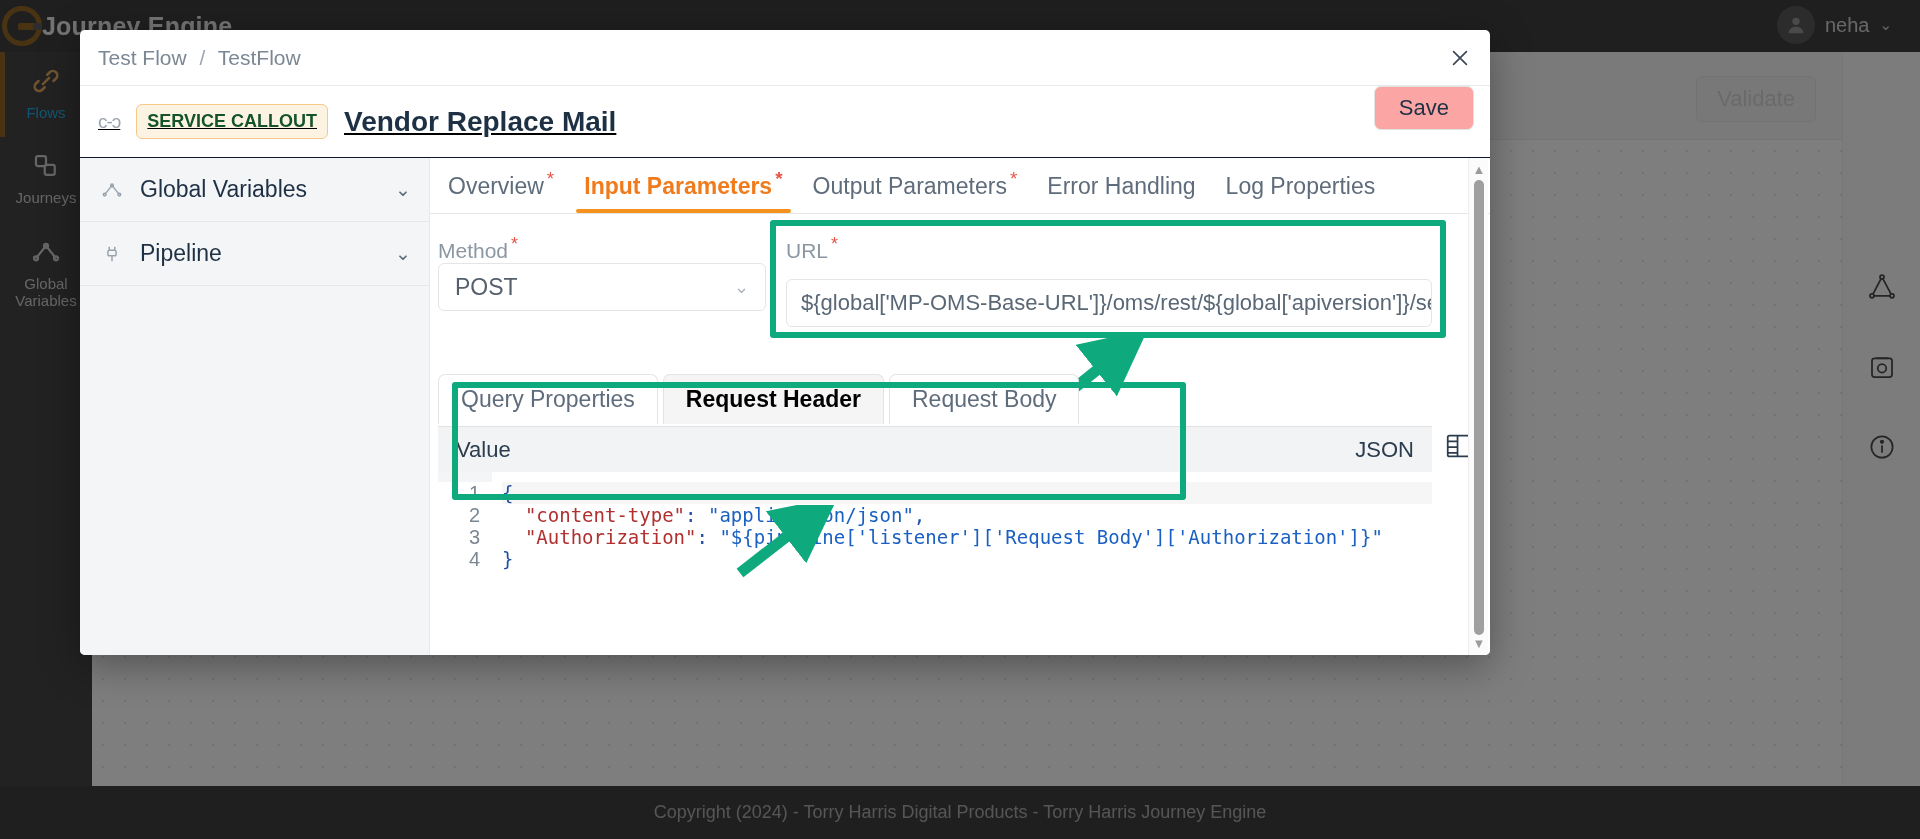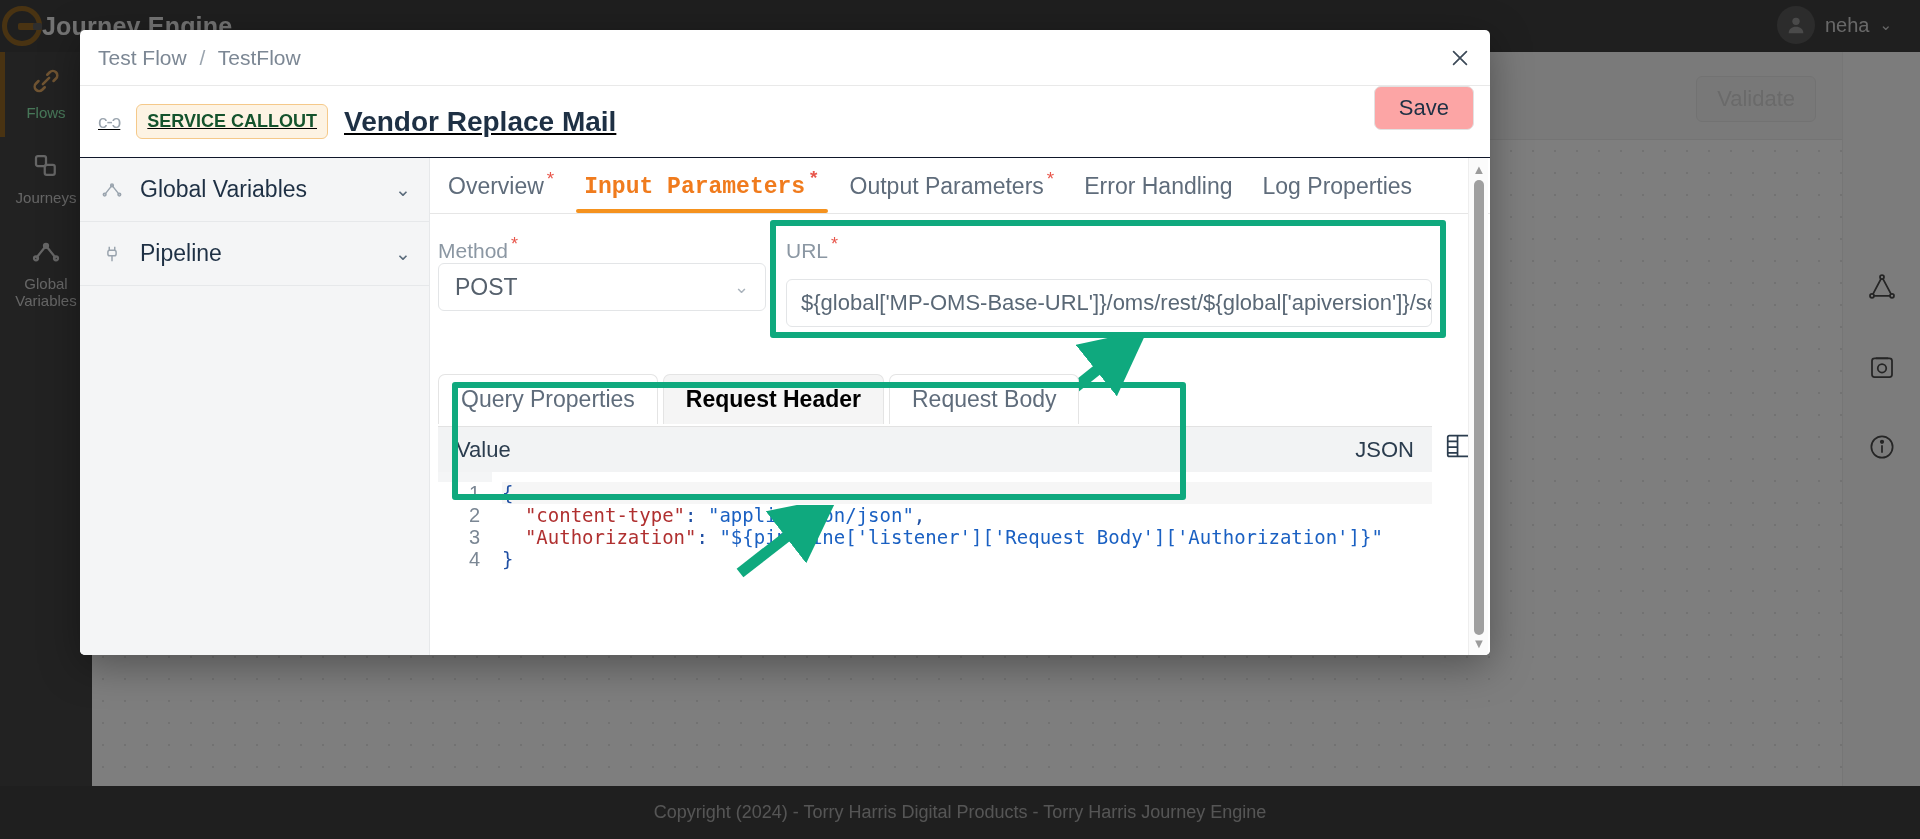--- a/index.html
+++ b/index.html
@@ -47,21 +47,21 @@
   .chev-small { color: #cfcfcf; font-size: 15px; }
 
   #left-rail {
     position: absolute; left: 0; top: 52px; width: 92px; height: 734px;
     background: #333333;
   }
   .rail-item {
     position: relative; width: 92px; padding: 14px 2px 16px;
     text-align: center; color: #c9c9c9; font-size: 15px; line-height: 1.15;
   }
-  .rail-item.active { color: #86efac; }
+  .rail-item.active { color: #0ea5e9; }
   .rail-item.active::before {
     content: ""; position: absolute; left: 0; top: 0; bottom: 0;
     width: 5px; background: #8a5a10;
   }
   .rail-ico { display: block; height: 34px; margin-bottom: 4px; }
   .rail-ico svg { width: 30px; height: 30px; }
 
   #canvas-area {
     position: absolute; left: 92px; top: 52px; right: 78px; bottom: 53px;
     background: #ffffff;
@@ -153,21 +153,21 @@
 
   #tabs {
     display: flex; align-items: flex-end; gap: 0;
     height: 56px; border-bottom: 1px solid #e6e6e6; padding: 0 6px 0 6px;
   }
   .tab {
     position: relative; padding: 10px 12px 13px; margin-right: 6px;
     color: #5f6c7b; font-size: 23px; cursor: pointer; white-space: nowrap;
   }
   .tab .req { color: #e8574c; font-size: 19px; vertical-align: super; margin-left: 3px; }
-  .tab.active { color: #f07b1d; font-weight: bold; font-family: Liberation Mono, monospace; }
+  .tab.active { color: #f07b1d; font-weight: bold; }
   .tab.active::after {
     content: ""; position: absolute; left: 4px; right: 4px; bottom: 0;
     height: 4px; background: #f5921e; border-radius: 2px;
   }
 
   .field-label { color: #8b97a3; font-size: 21px; }
   .field-label .req { color: #e8574c; font-size: 18px; vertical-align: super; margin-left: 3px; }
 
   #form-row { position: relative; padding: 20px 0 0 0; }
 

